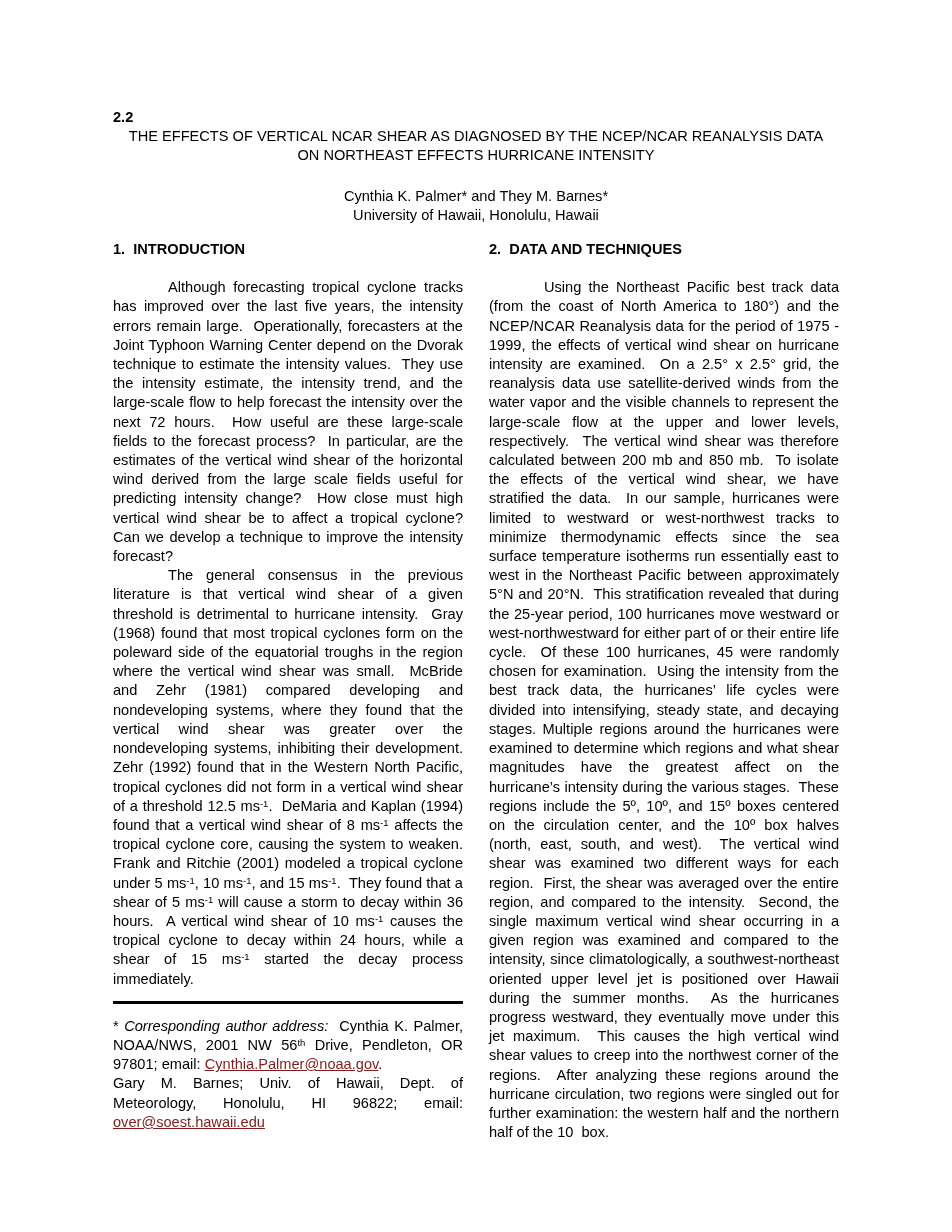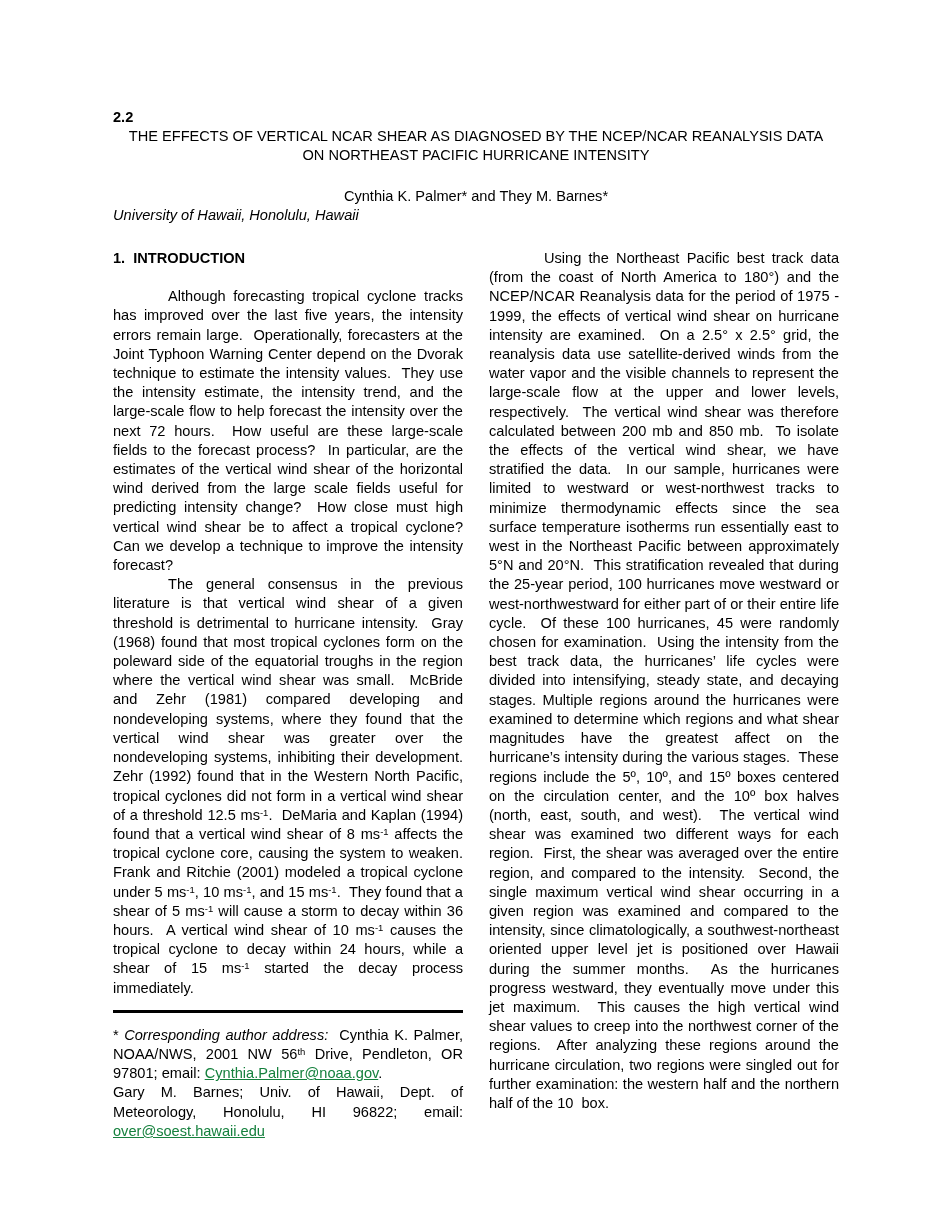--- a/index.html
+++ b/index.html
@@ -15,22 +15,22 @@
     left: 113px; top: 108px;
     width: 726px;
     font-family: "Liberation Sans", sans-serif;
     font-size: 14.6px;
     line-height: 19.2px;
     color: #000000;
   }
   .paper-number { font-weight: bold; text-align: left; }
   .title { text-align: center; }
   .authors { text-align: center; margin-top: 21px; }
-  .affiliation { text-align: left; font-style: italic; }
-  .columns { display: flex; gap: 26px; margin-top: 24px; align-items: flex-start; }
+  .affiliation { text-align: center; }
+  .columns { display: flex; gap: 26px; margin-top: 15px; align-items: flex-start; }
   .col { width: 350px; text-align: justify; }
   .heading {
     font-weight: bold;
     white-space: pre-wrap;
     text-align: left;
     margin: 0 0 19px 0;
   }
   .para { margin: 0; text-indent: 55px; white-space: pre-wrap; }
   .fn-paras .para { text-indent: 0; }
   .footnote {
@@ -38,34 +38,34 @@
     border-top: 3px solid #000000;
     padding-top: 13px;
   }
   sup {
     font-size: 9.5px;
     line-height: 0;
     vertical-align: baseline;
     position: relative;
     top: -0.42em;
   }
-  a.email-link { color: #15803d; text-decoration: underline; cursor: pointer; }
+  a.email-link { color: #7f1d1d; text-decoration: underline; cursor: pointer; }
   i { font-style: italic; }
 </style>
 </head>
 <body>
 
 <div class="page">
   <div class="content">
 
     <div class="paper-number">2.2</div>
 
     <div class="title">
       <div>THE EFFECTS OF VERTICAL NCAR SHEAR AS DIAGNOSED BY THE NCEP/NCAR REANALYSIS DATA</div>
-      <div>ON NORTHEAST PACIFIC HURRICANE INTENSITY</div>
+      <div>ON NORTHEAST EFFECTS HURRICANE INTENSITY</div>
     </div>
 
     <div class="authors">Cynthia K. Palmer* and They M. Barnes*</div>
     <div class="affiliation">University of Hawaii, Honolulu, Hawaii</div>
 
     <div class="columns">
 
       <div class="col">
         <div class="heading">1.  INTRODUCTION</div>
         <div class="paras">
@@ -74,20 +74,21 @@
           </div>
         <div class="footnote">
           <div class="fn-paras">
               <p class="para">* <i>Corresponding author address:</i>  Cynthia K. Palmer, NOAA/NWS, 2001 NW 56<sup>th</sup> Drive, Pendleton, OR 97801; email: <a class="email-link" href="#">Cynthia.Palmer@noaa.gov</a>.</p>
               <p class="para">Gary M. Barnes; Univ. of Hawaii, Dept. of Meteorology, Honolulu, HI 96822; email: <a class="email-link" href="#">over@soest.hawaii.edu</a></p>
             </div>
         </div>
       </div>
 
       <div class="col">
+        <div class="heading">2.  DATA AND TECHNIQUES</div>
         <div class="paras">
             <p class="para">Using the Northeast Pacific best track data (from the coast of North America to 180°) and the NCEP/NCAR Reanalysis data for the period of 1975 - 1999, the effects of vertical wind shear on hurricane intensity are examined.  On a 2.5° x 2.5° grid, the reanalysis data use satellite-derived winds from the water vapor and the visible channels to represent the large-scale flow at the upper and lower levels, respectively.  The vertical wind shear was therefore calculated between 200 mb and 850 mb.  To isolate the effects of the vertical wind shear, we have stratified the data.  In our sample, hurricanes were limited to westward or west-northwest tracks to minimize thermodynamic effects since the sea surface temperature isotherms run essentially east to west in the Northeast Pacific between approximately 5°N and 20°N.  This stratification revealed that during the 25-year period, 100 hurricanes move westward or west-northwestward for either part of or their entire life cycle.  Of these 100 hurricanes, 45 were randomly chosen for examination.  Using the intensity from the best track data, the hurricanes’ life cycles were divided into intensifying, steady state, and decaying stages. Multiple regions around the hurricanes were examined to determine which regions and what shear magnitudes have the greatest affect on the hurricane’s intensity during the various stages.  These regions include the 5º, 10º, and 15º boxes centered on the circulation center, and the 10º box halves (north, east, south, and west).  The vertical wind shear was examined two different ways for each region.  First, the shear was averaged over the entire region, and compared to the intensity.  Second, the single maximum vertical wind shear occurring in a given region was examined and compared to the intensity, since climatologically, a southwest-northeast oriented upper level jet is positioned over Hawaii during the summer months.  As the hurricanes progress westward, they eventually move under this jet maximum.  This causes the high vertical wind shear values to creep into the northwest corner of the regions.  After analyzing these regions around the hurricane circulation, two regions were singled out for further examination: the western half and the northern half of the 10  box.</p>
           </div>
       </div>
 
     </div>
   </div>
 </div>
 
 </body></html>

